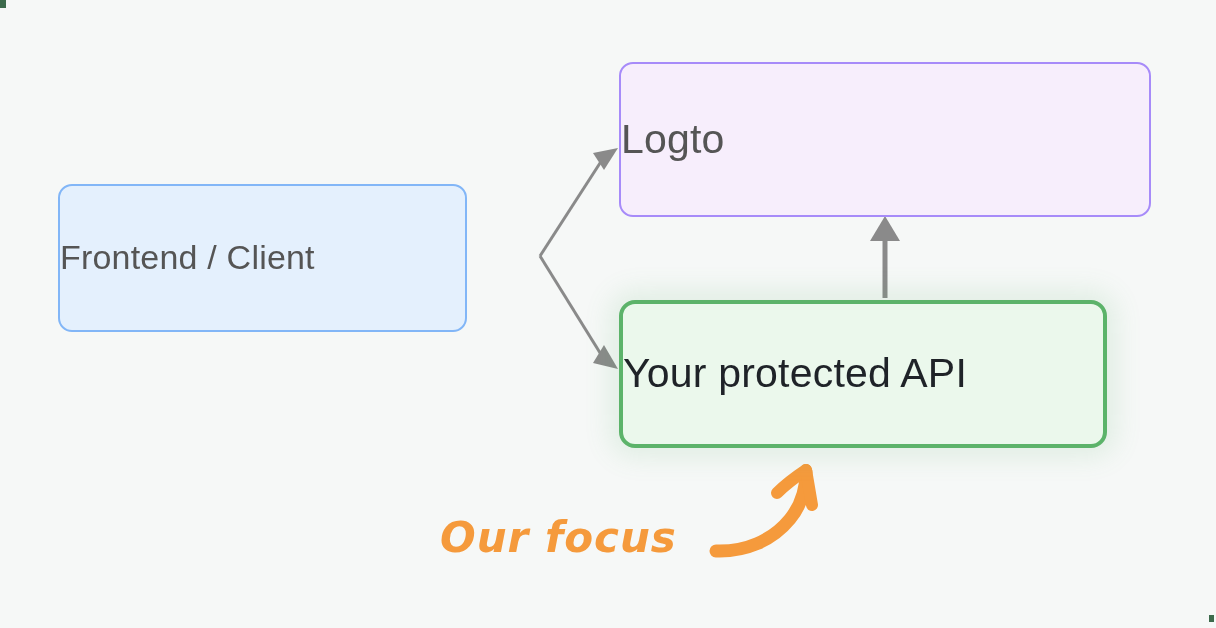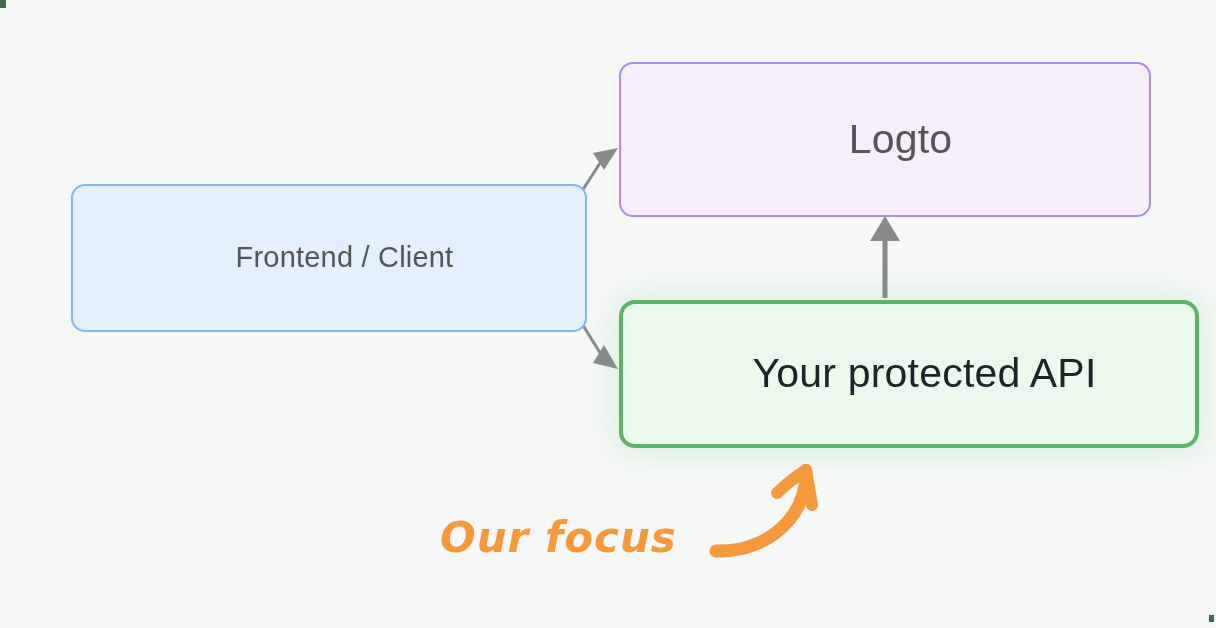--- a/index.html
+++ b/index.html
@@ -33,35 +33,34 @@
     top: 0;
     width: 1216px;
     height: 628px;
   }
 
   .node {
     position: absolute;
     box-sizing: border-box;
     display: flex;
     align-items: center;
-    justify-content: center;
+    justify-content: flex-start;
     text-align: center;
-    padding-left: 31px;
   }
 
   .node-frontend {
-    left: 71px;
+    left: 58px;
     top: 184px;
-    width: 516px;
+    width: 409px;
     height: 148px;
     background: #e4f0fd;
     border: 2.5px solid #82b6f7;
     border-radius: 14px;
     color: #555555;
-    font-size: 29px;
+    font-size: 34px;
     font-weight: 400;
     letter-spacing: 0.2px;
   }
 
   .node-logto {
     left: 619px;
     top: 62px;
     width: 532px;
     height: 155px;
     background: #f7eefc;
@@ -69,21 +68,21 @@
     border-radius: 14px;
     color: #555555;
     font-size: 41px;
     font-weight: 400;
     letter-spacing: 0.2px;
   }
 
   .node-api {
     left: 619px;
     top: 300px;
-    width: 580px;
+    width: 488px;
     height: 148px;
     background: #ebf8ec;
     border: 4px solid #5cb36a;
     border-radius: 16px;
     color: #1f2328;
     font-size: 41px;
     font-weight: 400;
     letter-spacing: 0.2px;
     box-shadow: 0 0 26px 10px rgba(92, 179, 106, 0.13);
   }

